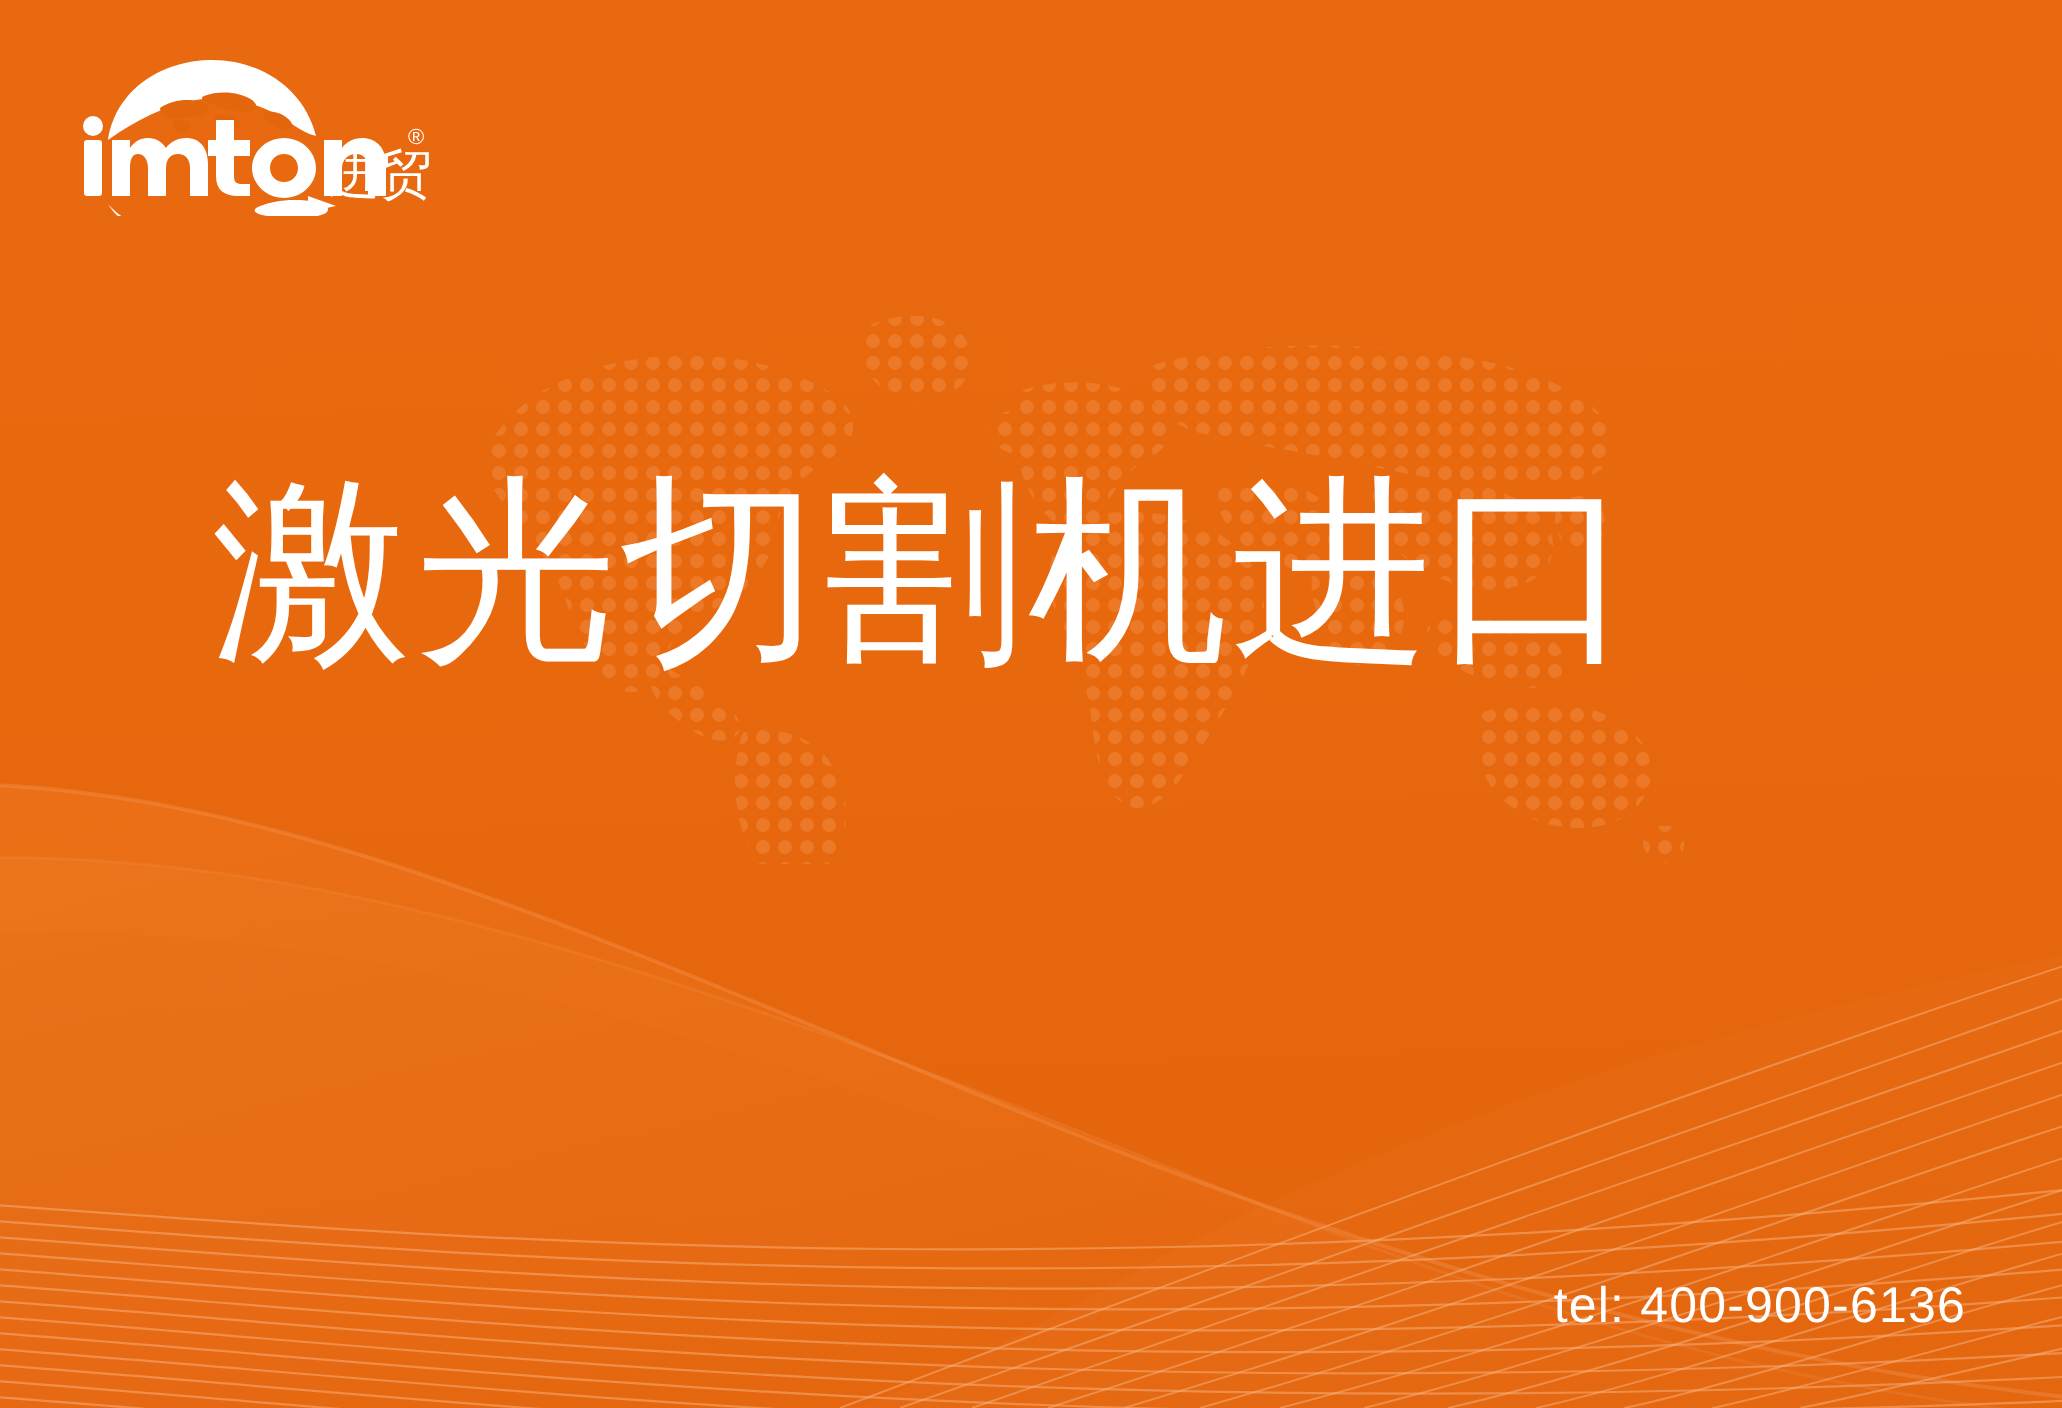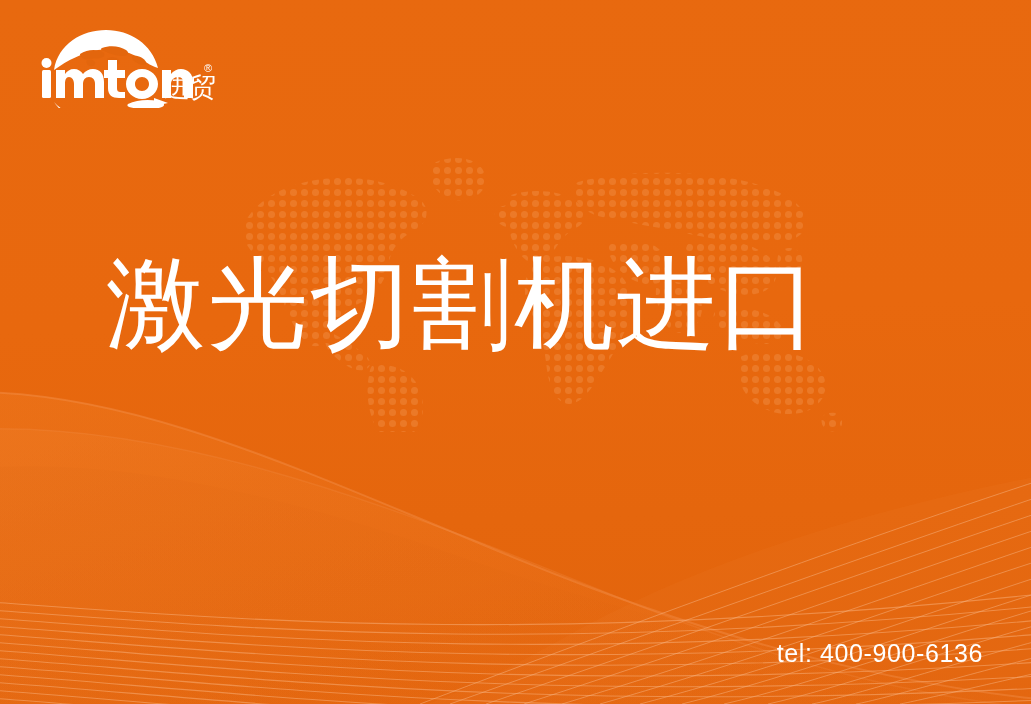--- a/index.html
+++ b/index.html
@@ -63,21 +63,21 @@
     top: 26px;
     width: 180px;
     height: 82px;
   }
   #logo svg { display: block; }
 
   
   #headline {
     position: absolute;
     left: 0;
-    top: 240px;
+    top: 222px;
     width: 926px;
     text-align: center;
     color: #ffffff;
     font-size: 100px;
     line-height: 128px;
     letter-spacing: 2px;
     font-weight: 400;
     white-space: nowrap;
     text-rendering: geometricPrecision;
   }

